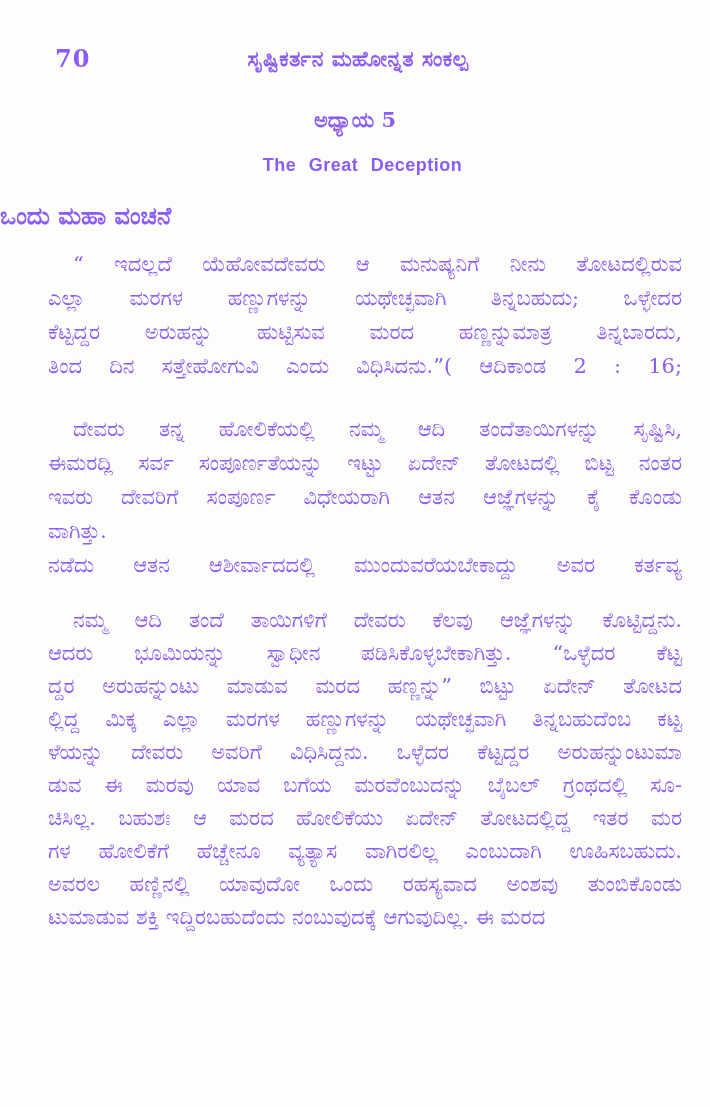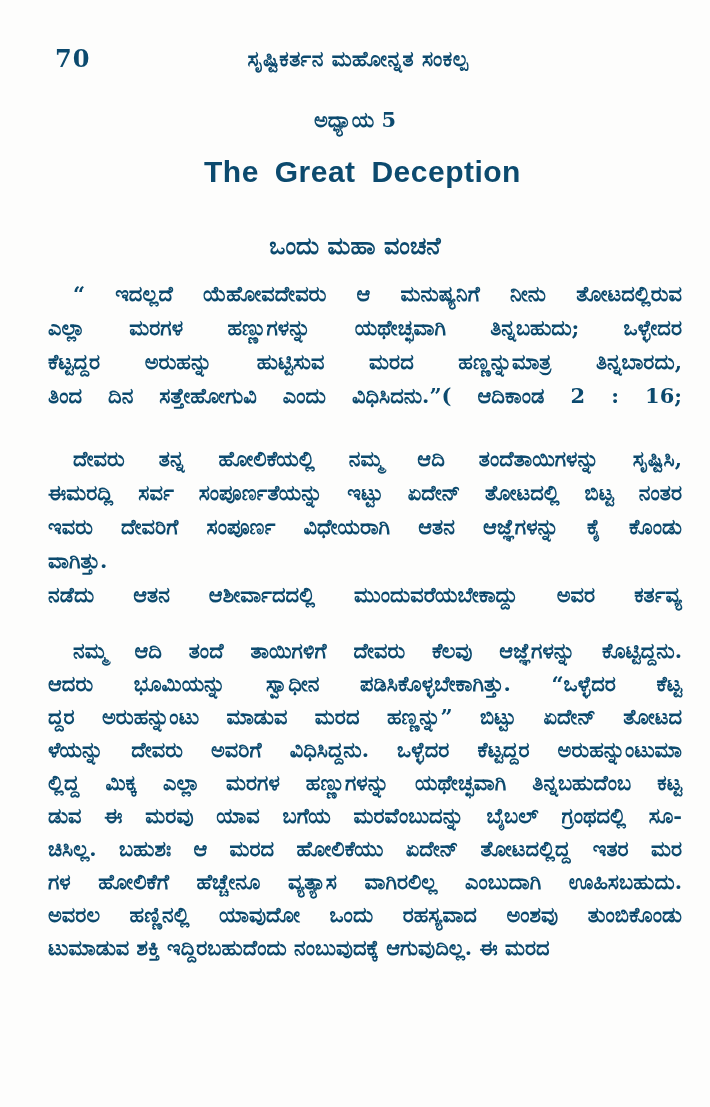--- a/index.html
+++ b/index.html
@@ -5,21 +5,21 @@
   html, body {
     margin: 0;
     padding: 0;
     background: #ffffff;
   }
   .page {
     position: relative;
     width: 710px;
     height: 1107px;
     background: #fdfdfc;
-    color: #0c4a6e;
+    color: #8b5cf6;
     font-family: "DejaVu Serif", serif;
     overflow: hidden;
   }
   .header-row {
     position: relative;
     padding-top: 46px;
     height: 34px;
   }
   .page-number {
     position: absolute;
@@ -39,35 +39,34 @@
   .chapter-heading {
     margin-top: 27px;
     text-align: center;
     font-size: 21px;
     font-weight: bold;
   }
   .title-english {
     margin-top: 23px;
     text-align: center;
     font-family: "Liberation Sans", sans-serif;
-    font-size: 30px;
+    font-size: 18px;
     font-weight: 800;
     letter-spacing: 0.5px;
     word-spacing: 7px;
     margin-left: 15px;
   }
   .subtitle-kannada {
-    margin-top: 42px;
-    text-align: center;
+    margin-top: 25px;
+    text-align: left;
     font-size: 24px;
     font-weight: bold;
   }
   .body-text {
     margin: 0 28px 0 48px;
-    font-weight: bold;
   }
   .paragraph {
     margin: 0;
   }
   .para-1 { margin-top: 17px; }
   .para-2 { margin-top: 29px; }
   .para-3 { margin-top: 22px; }
   .para-1 .line, .para-2 .line { line-height: 34px; }
   .para-3 .line { line-height: 33px; }
   .line {
@@ -113,22 +112,22 @@
       <div class="line">ಈಮರದ್ಲಿ ಸರ್ವ ಸಂಪೂರ್ಣತೆಯನ್ನು ಇಟ್ಟು ಏದೇನ್ ತೋಟದಲ್ಲಿ ಬಿಟ್ಟ ನಂತರ</div>
       <div class="line">ಇವರು ದೇವರಿಗೆ ಸಂಪೂರ್ಣ ವಿಧೇಯರಾಗಿ ಆತನ ಆಜ್ಞೆಗಳನ್ನು ಕೈ ಕೊಂಡು</div>
       <div class="line last">ವಾಗಿತ್ತು.</div>
       <div class="line">ನಡೆದು ಆತನ ಆಶೀರ್ವಾದದಲ್ಲಿ ಮುಂದುವರೆಯಬೇಕಾದ್ದು ಅವರ ಕರ್ತವ್ಯ</div>
     </div>
 
     <div class="paragraph para-3">
       <div class="line first">ನಮ್ಮ ಆದಿ ತಂದೆ ತಾಯಿಗಳಿಗೆ ದೇವರು ಕೆಲವು ಆಜ್ಞೆಗಳನ್ನು ಕೊಟ್ಟಿದ್ದನು.</div>
       <div class="line">ಆದರು ಭೂಮಿಯನ್ನು ಸ್ವಾಧೀನ ಪಡಿಸಿಕೊಳ್ಳಬೇಕಾಗಿತ್ತು. “ಒಳ್ಳೆದರ ಕೆಟ್ಟ</div>
       <div class="line">ದ್ದರ ಅರುಹನ್ನುಂಟು ಮಾಡುವ ಮರದ ಹಣ್ಣನ್ನು” ಬಿಟ್ಟು ಏದೇನ್ ತೋಟದ</div>
+      <div class="line">ಲ್ಲಿದ್ದ ಮಿಕ್ಕ ಎಲ್ಲಾ ಮರಗಳ ಹಣ್ಣುಗಳನ್ನು ಯಥೇಚ್ಛವಾಗಿ ತಿನ್ನಬಹುದೆಂಬ ಕಟ್ಟ</div>
       <div class="line">ಳೆಯನ್ನು ದೇವರು ಅವರಿಗೆ ವಿಧಿಸಿದ್ದನು. ಒಳ್ಳೆದರ ಕೆಟ್ಟದ್ದರ ಅರುಹನ್ನುಂಟುಮಾ</div>
-      <div class="line">ಲ್ಲಿದ್ದ ಮಿಕ್ಕ ಎಲ್ಲಾ ಮರಗಳ ಹಣ್ಣುಗಳನ್ನು ಯಥೇಚ್ಛವಾಗಿ ತಿನ್ನಬಹುದೆಂಬ ಕಟ್ಟ</div>
       <div class="line">ಡುವ ಈ ಮರವು ಯಾವ ಬಗೆಯ ಮರವೆಂಬುದನ್ನು ಬೈಬಲ್ ಗ್ರಂಥದಲ್ಲಿ ಸೂ-</div>
       <div class="line">ಚಿಸಿಲ್ಲ. ಬಹುಶಃ ಆ ಮರದ ಹೋಲಿಕೆಯು ಏದೇನ್ ತೋಟದಲ್ಲಿದ್ದ ಇತರ ಮರ</div>
       <div class="line">ಗಳ ಹೋಲಿಕೆಗೆ ಹೆಚ್ಚೇನೂ ವ್ಯತ್ಯಾಸ ವಾಗಿರಲಿಲ್ಲ ಎಂಬುದಾಗಿ ಊಹಿಸಬಹುದು.</div>
       <div class="line">ಅವರಲ ಹಣ್ಣಿನಲ್ಲಿ ಯಾವುದೋ ಒಂದು ರಹಸ್ಯವಾದ ಅಂಶವು ತುಂಬಿಕೊಂಡು</div>
       <div class="line last">ಟುಮಾಡುವ ಶಕ್ತಿ ಇದ್ದಿರಬಹುದೆಂದು ನಂಬುವುದಕ್ಕೆ ಆಗುವುದಿಲ್ಲ. ಈ ಮರದ</div>
     </div>
 
   </div>
 
 </div>

